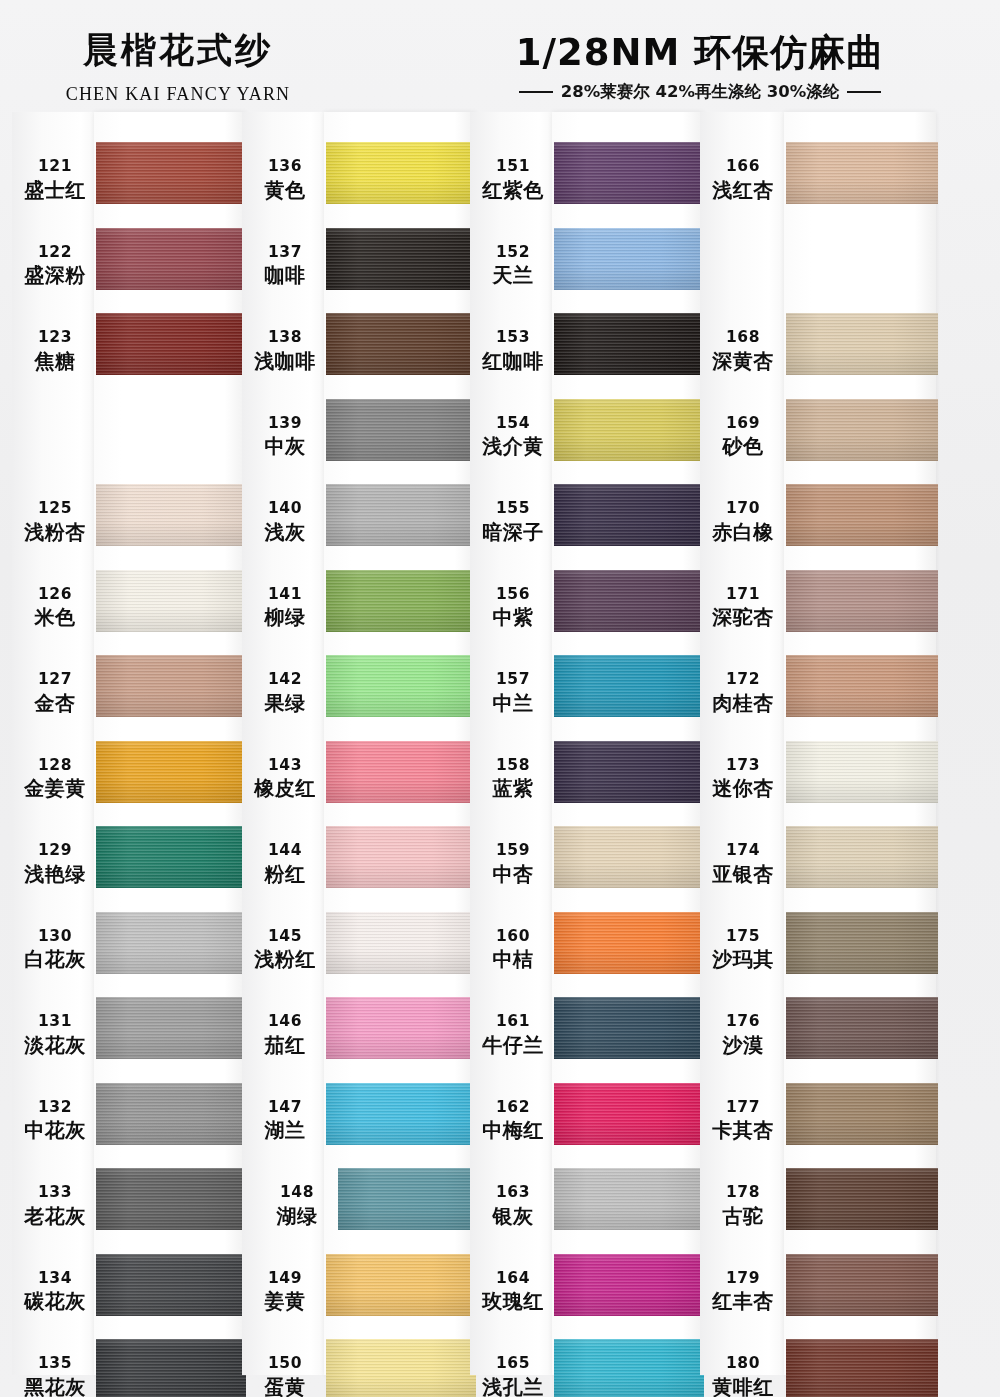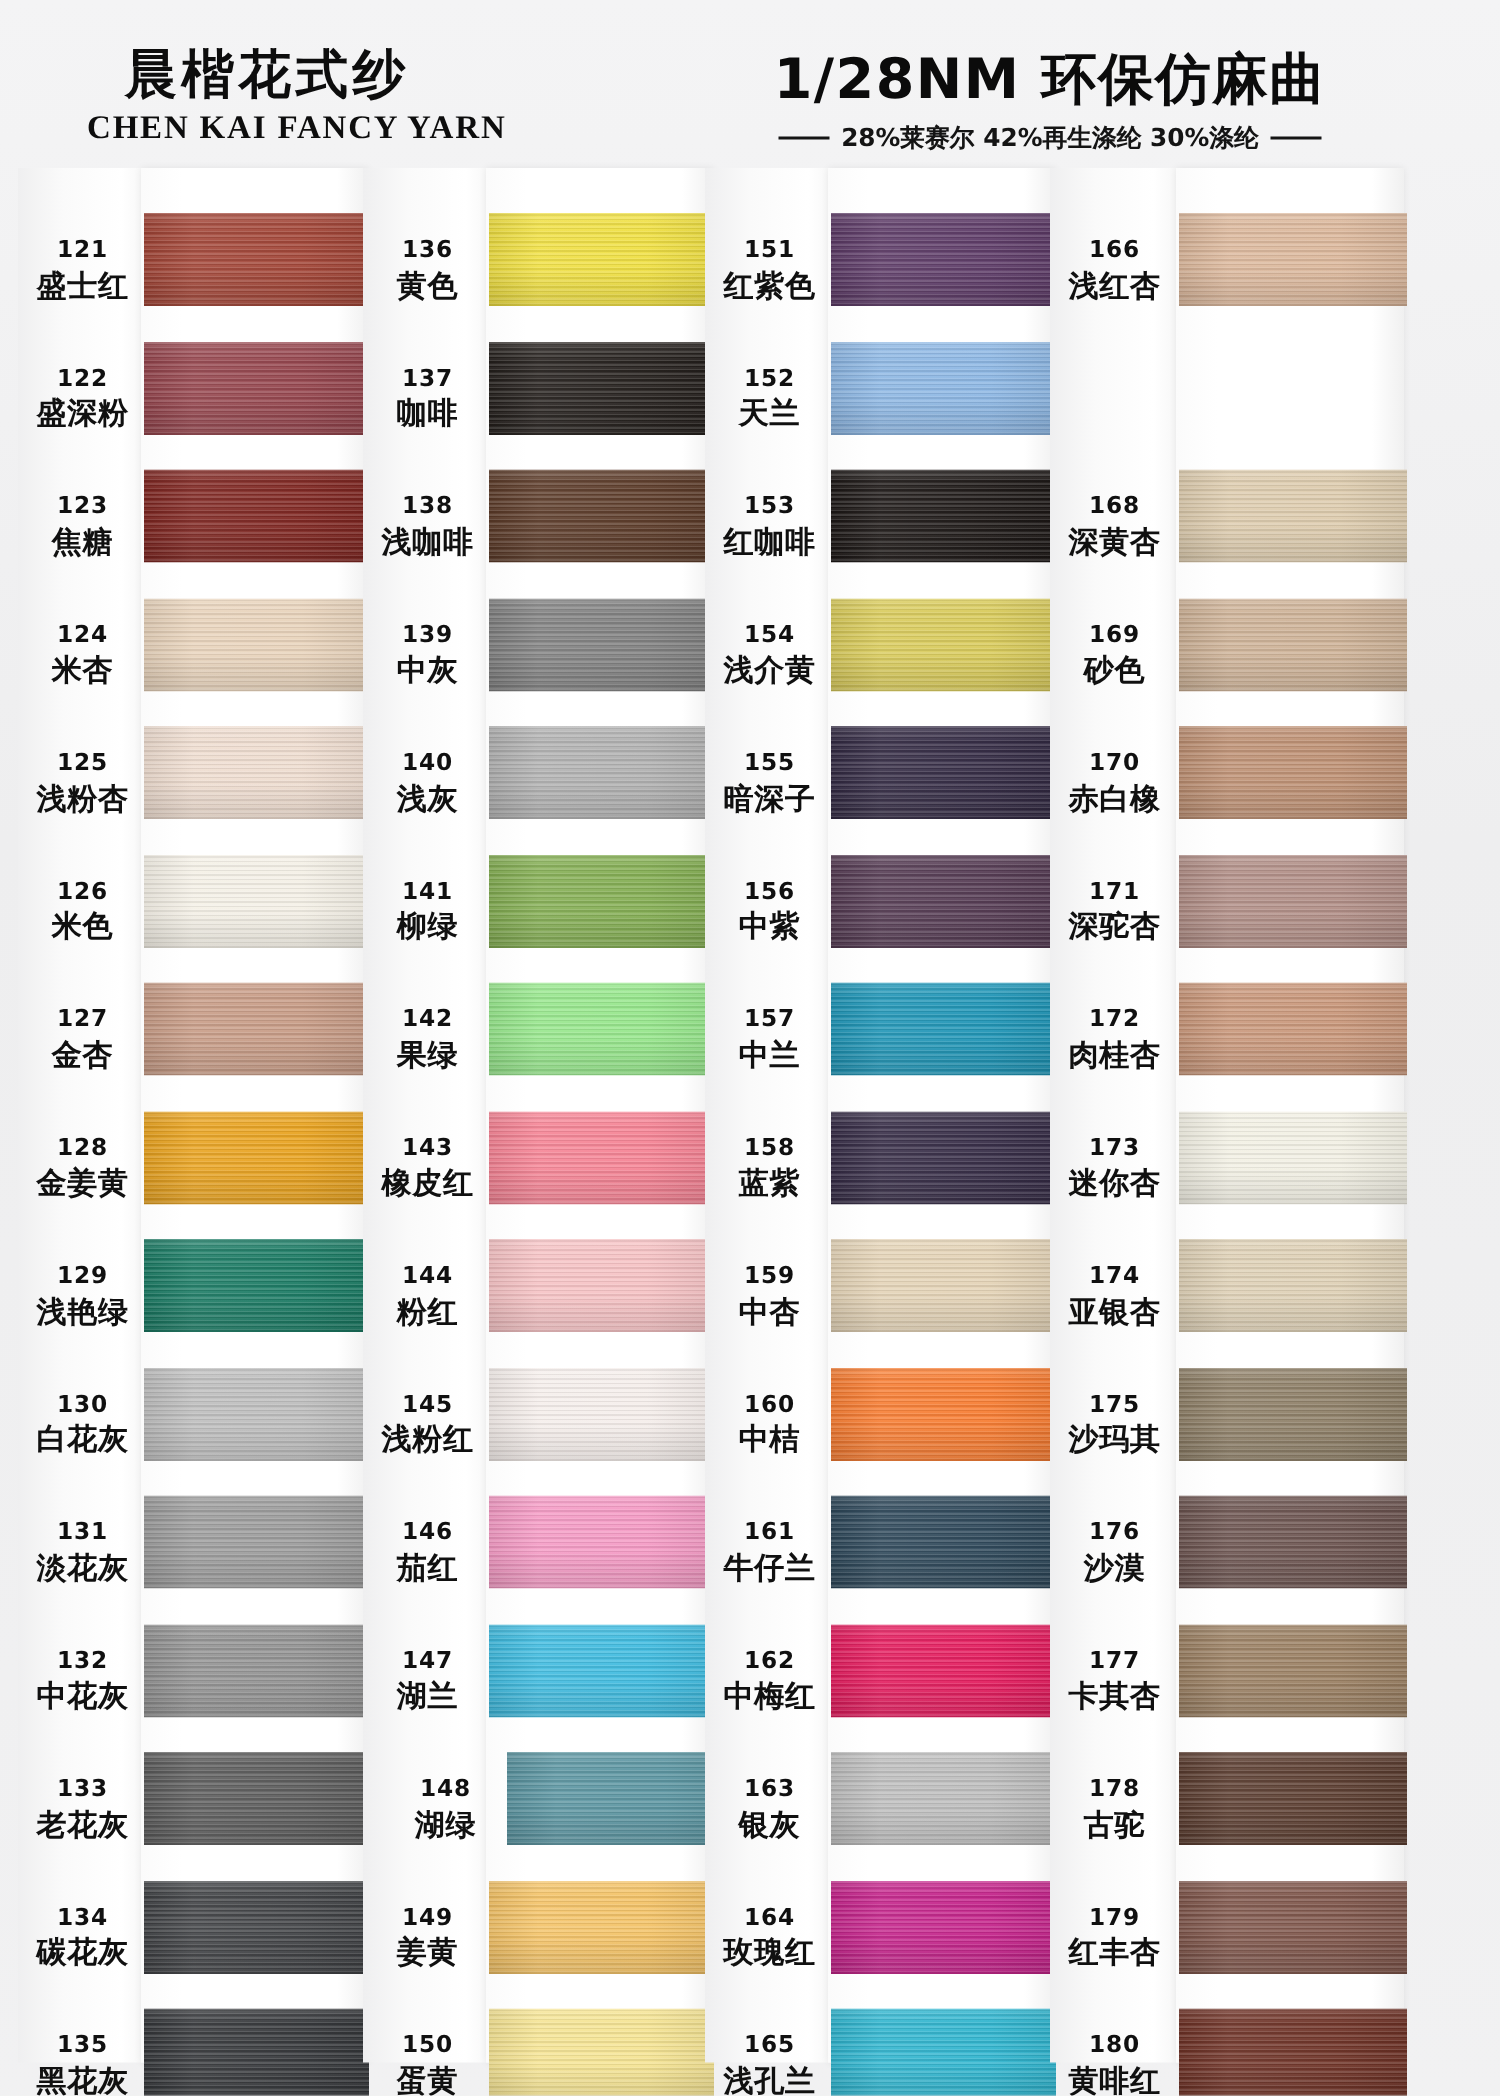--- a/index.html
+++ b/index.html
@@ -39,25 +39,25 @@
     font-family: "DejaVu Serif", "Liberation Serif", serif;
     font-size: 35px;
     font-weight: 700;
     letter-spacing: 3px;
     color: #0d0d0d;
     line-height: 1.05;
     white-space: nowrap;
   }
   .brand-en {
     font-family: "Liberation Serif", "DejaVu Serif", serif;
-    font-size: 22px;
-    font-weight: 700;
+    font-size: 18px;
+    font-weight: 400;
     letter-spacing: 1.2px;
     color: #0d0d0d;
-    margin-top: 3px;
+    margin-top: 15px;
     white-space: nowrap;
   }
 
   .title-block {
     position: absolute;
     left: 420px;
     width: 560px;
     top: 34px;
     text-align: center;
   }
@@ -264,32 +264,20 @@
             <div class="code">123</div>
             <div class="name">焦糖</div>
           </div>
           <div class="swatch">
             <div class="fill" style="background: rgb(126, 37, 32);"></div>
             <div class="threads"></div>
             <div class="shade"></div>
             <div class="glint"></div>
           </div>
         </div>
-        <div class="row" style="top: 282.5px;">
-          <div class="label">
-            <div class="code">124</div>
-            <div class="name">米杏</div>
-          </div>
-          <div class="swatch">
-            <div class="fill" style="background: rgb(232, 211, 187);"></div>
-            <div class="threads"></div>
-            <div class="shade"></div>
-            <div class="glint"></div>
-          </div>
-        </div>
         <div class="row" style="top: 368px;">
           <div class="label">
             <div class="code">125</div>
             <div class="name">浅粉杏</div>
           </div>
           <div class="swatch">
             <div class="fill" style="background: rgb(238, 220, 207);"></div>
             <div class="threads"></div>
             <div class="shade"></div>
             <div class="glint"></div>

